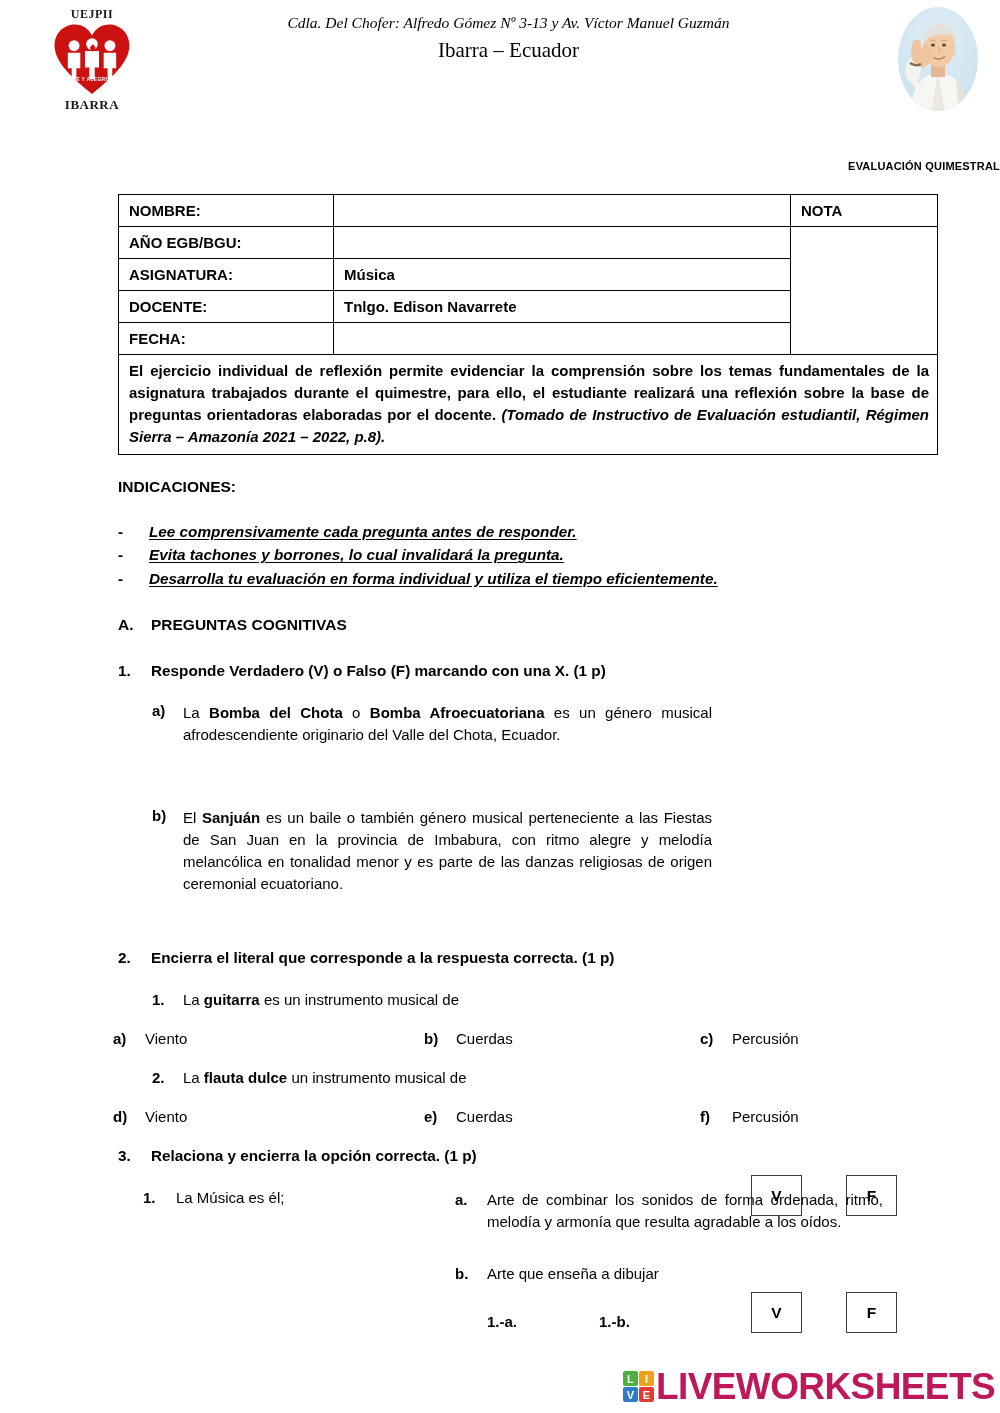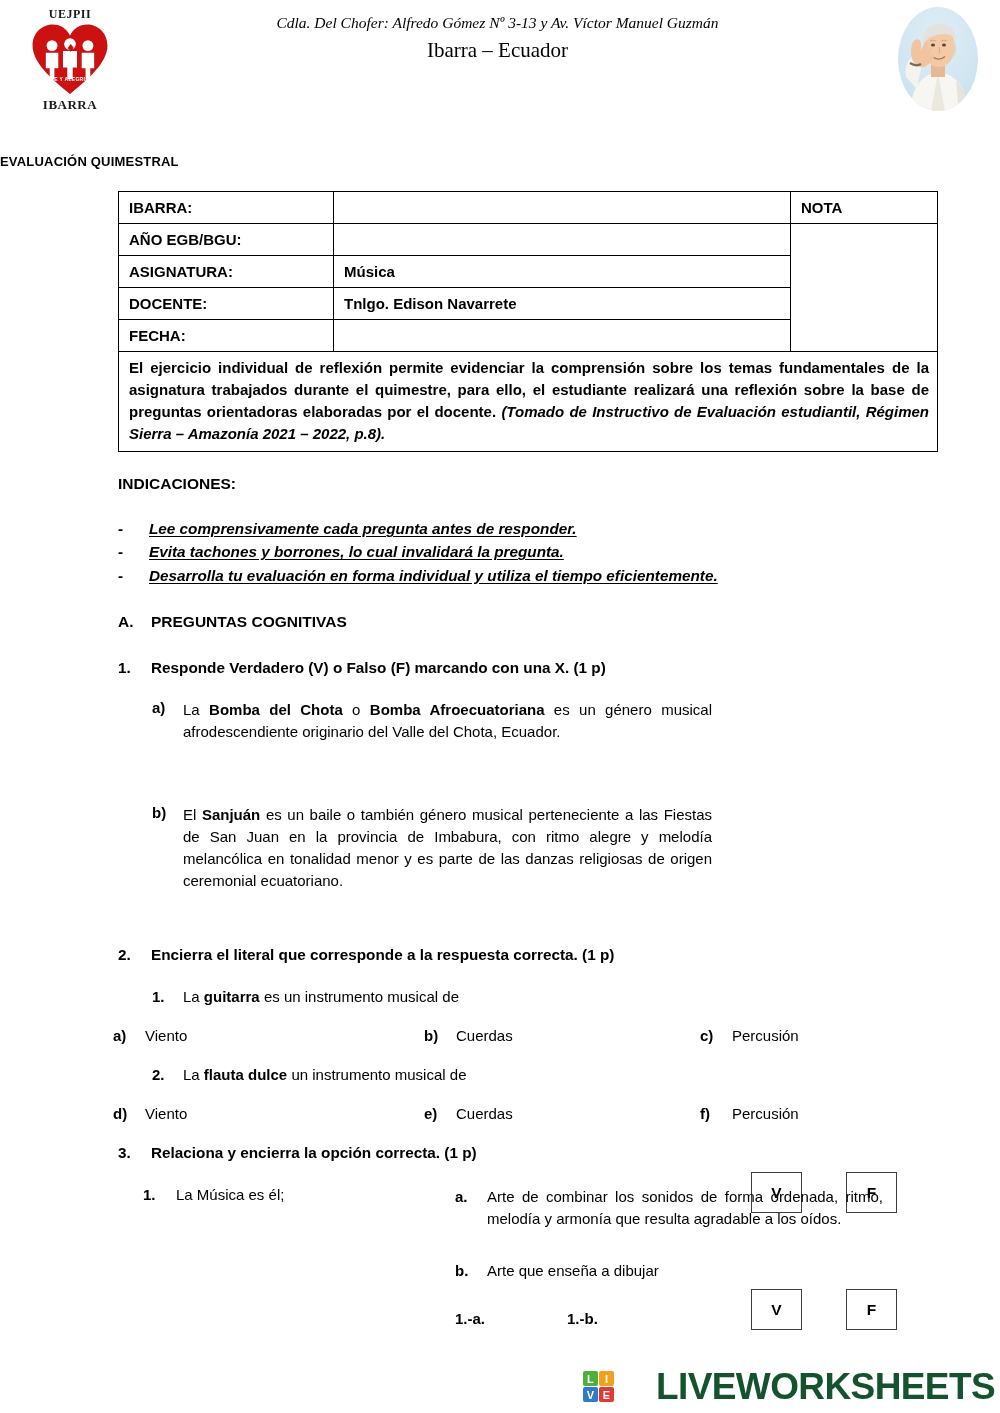--- a/index.html
+++ b/index.html
@@ -14,20 +14,21 @@
     font-family: "Liberation Sans", sans-serif;
     color: #000000;
     overflow: hidden;
   }
 
   
   .header {
     position: relative;
     height: 120px;
     padding: 16px;
+    margin-left: 22px;
   }
   .logo-left {
     position: absolute;
     left: 22px;
     top: 6px;
     width: 96px;
     height: 108px;
   }
   .logo-left .logo-top-text,
   .logo-left .logo-bottom-text {
@@ -94,24 +95,24 @@
     right: 22px;
     top: 7px;
     width: 80px;
     height: 104px;
     border-radius: 50%;
     overflow: hidden;
   }
 
   
   .eval-title {
-    text-align: left;
-    font-weight: bold;
-    font-size: 13px;
-    margin-top: 2px;
+    text-align: right;
+    font-weight: bold;
+    font-size: 11px;
+    margin-top: 8px;
     letter-spacing: 0.2px;
   }
 
   
   .sheet {
     position: relative;
     padding: 0 0 0 0;
   }
   table.info {
     border-collapse: collapse;
@@ -277,21 +278,21 @@
   }
   .match-right .mr .k { width: 32px; flex: none; font-weight: bold; }
   .match-right .mr .t { flex: 1; text-align: justify; }
   .match-right .mr.spaced { margin-top: 30px; }
   .match-right .answers {
     margin-top: 28px;
     display: flex;
     font-weight: bold;
     font-size: 15px;
   }
-  .match-right .answers span:first-child { width: 112px; }
+  .match-right .answers span:first-child { width: 112px; margin-left: 32px; }
 
   
   .lw {
     position: absolute;
     right: 5px;
     bottom: 8px;
     display: flex;
     align-items: center;
   }
   .lw-grid {
@@ -391,21 +392,21 @@
     </svg>
   </div>
 </div>
 
 <div class="eval-title">EVALUACIÓN QUIMESTRAL</div>
 
 <div class="sheet">
   <table class="info">
     <tbody>
         <tr>
-      <td class="lbl">IBARRA:</td>
+      <td class="lbl">NOMBRE:</td>
       <td class="val"></td>
       <td class="nota-head">NOTA</td>
     </tr>
     <tr>
       <td class="lbl">AÑO EGB/BGU:</td>
       <td class="val"></td>
       <td class="nota-body" rowspan="4"></td>
     </tr>
     <tr>
       <td class="lbl">ASIGNATURA:</td>
@@ -551,14 +552,14 @@
 
 </div>
 
 <div class="lw">
   <div class="lw-grid">
     <div style="background: rgb(76, 175, 62);">L</div>
     <div style="background: rgb(240, 161, 26);">I</div>
     <div style="background: rgb(46, 125, 196);">V</div>
     <div style="background: rgb(224, 59, 50);">E</div>
   </div>
-  <div class="lw-word" style="color: #14532d; margin-left: 40px;">LIVEWORKSHEETS</div>
+  <div class="lw-word" style="color: #be185d;">LIVEWORKSHEETS</div>
 </div>
 
 </body></html>

